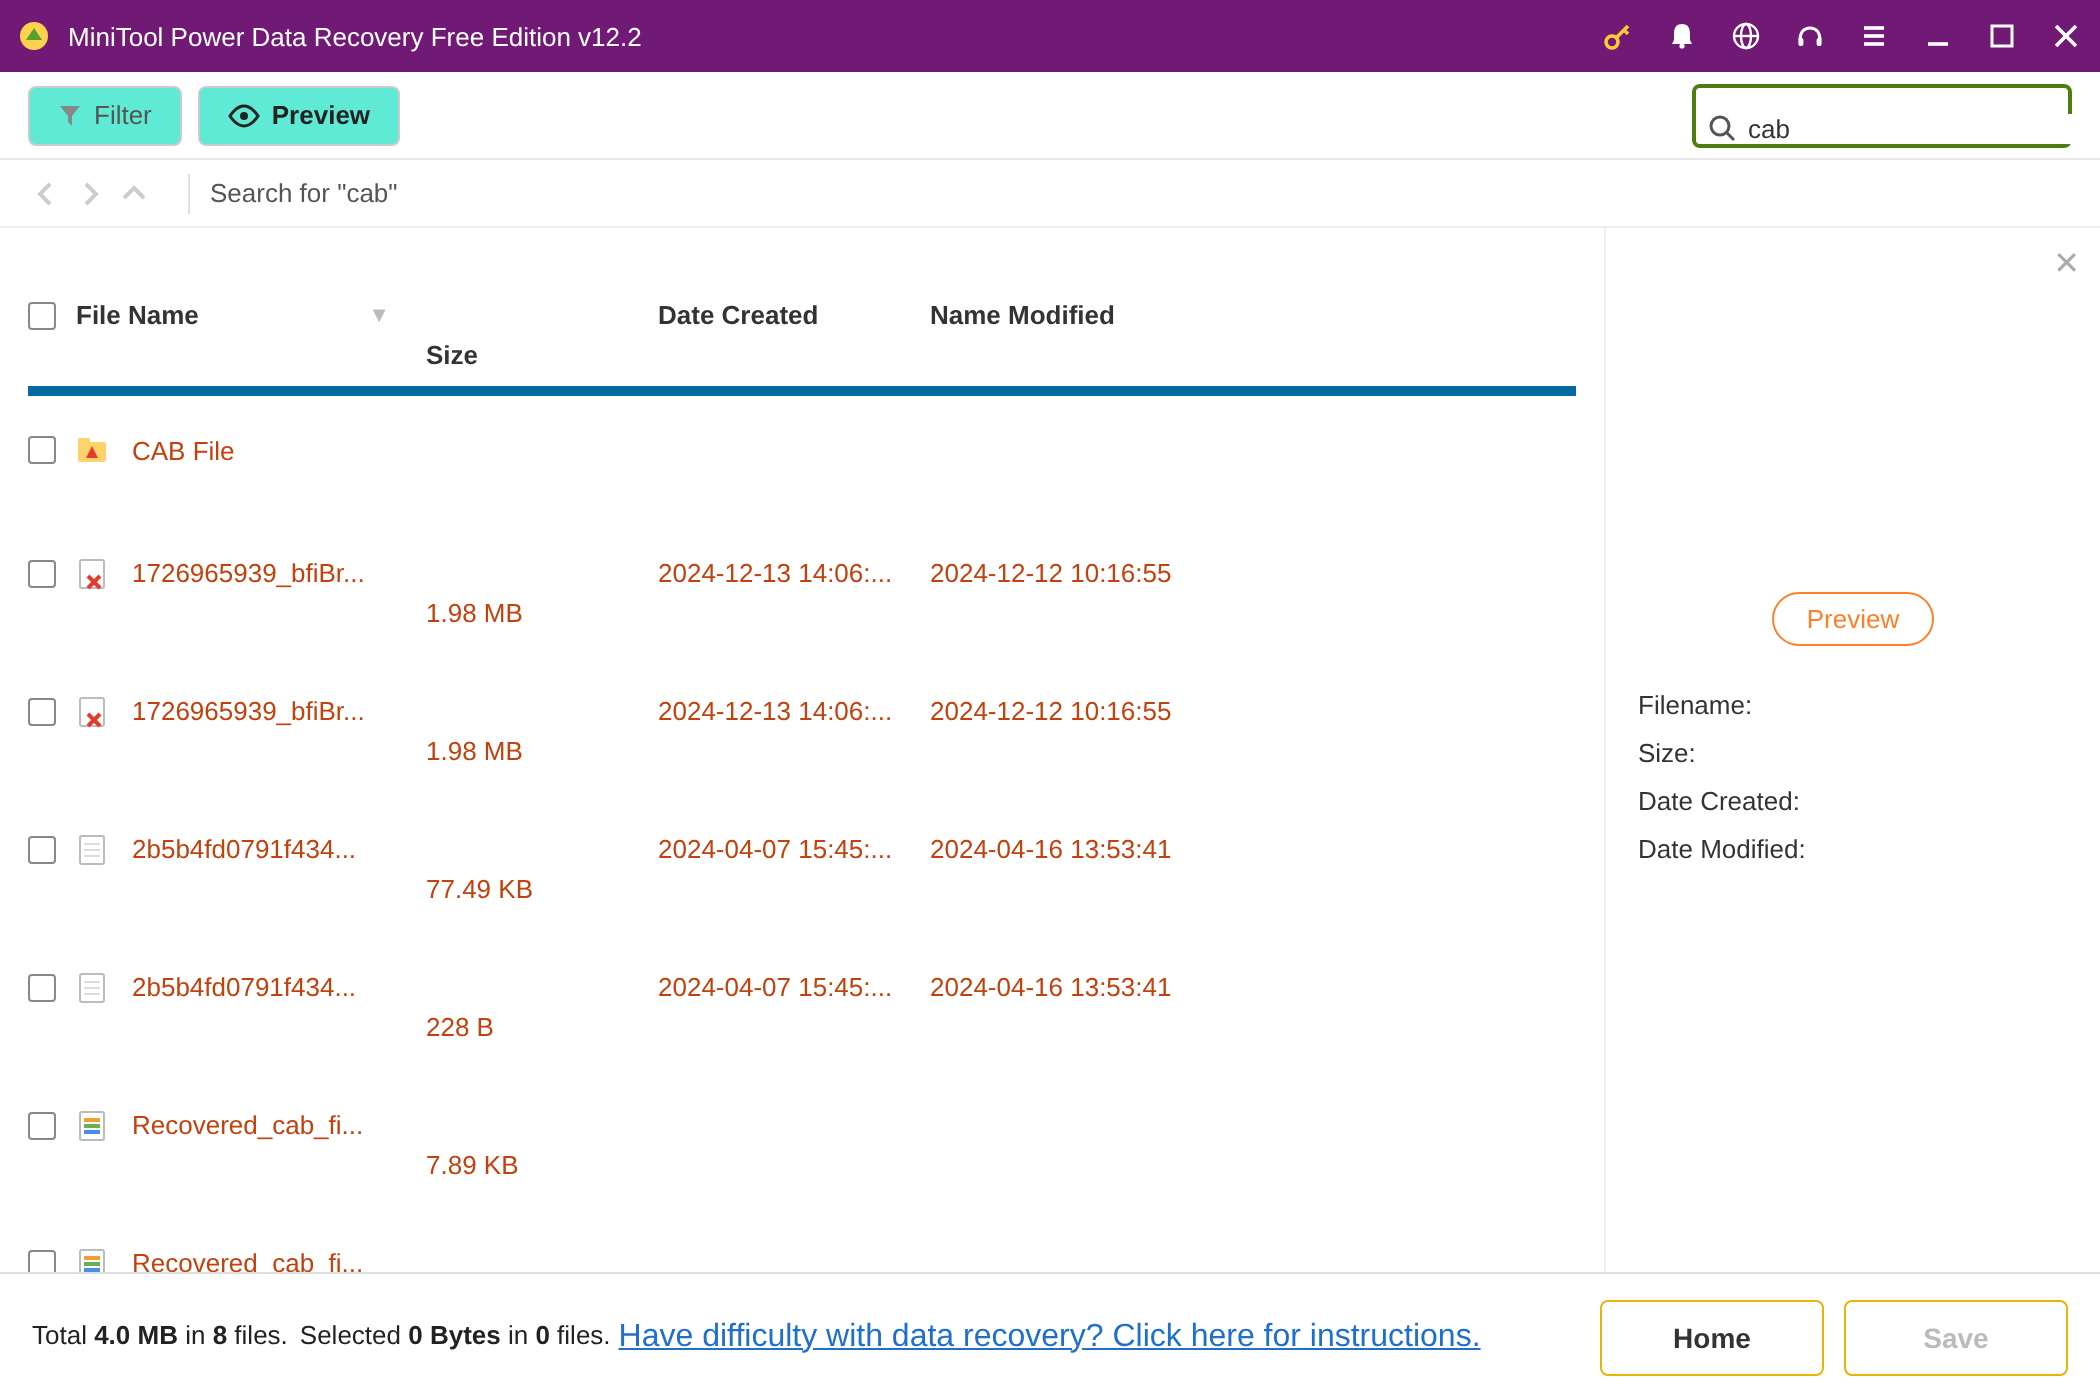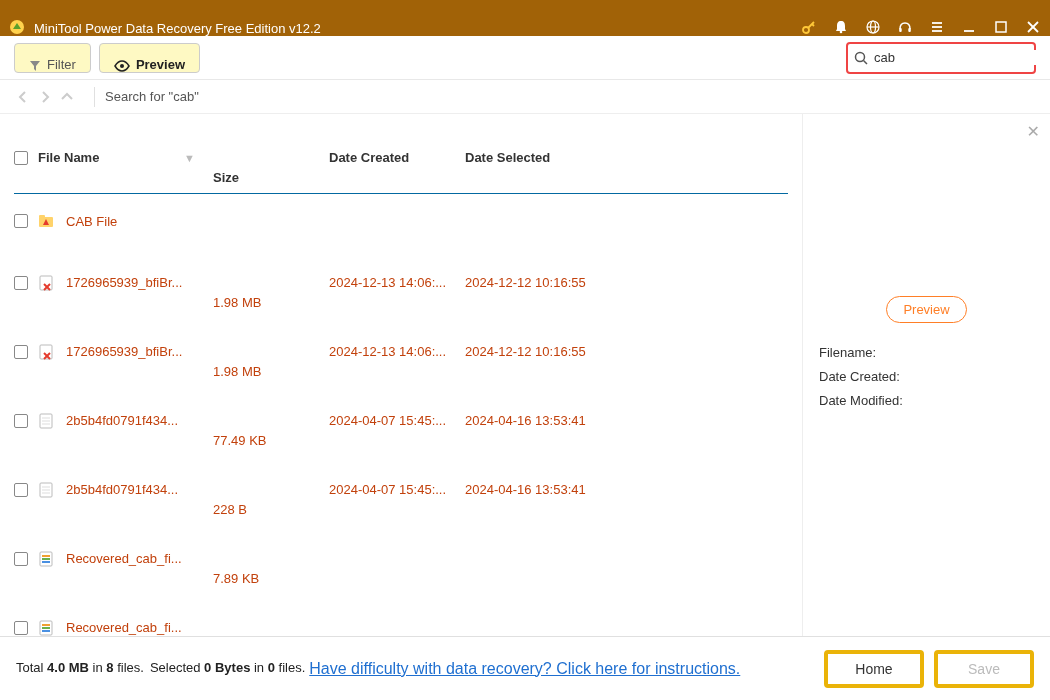--- a/index.html
+++ b/index.html
@@ -1,44 +1,44 @@
 <!DOCTYPE html>
 <html><head>
 <meta charset="utf-8">
 <style>
 * { margin: 0; padding: 0; box-sizing: border-box; font-family: "Segoe UI", Arial, sans-serif; }
 body { width: 1050px; height: 700px; overflow: hidden; background: #fff; }
 
-.titlebar { height: 36px; background: #a16207; color: #fff; display: flex; align-items: flex-end; padding: 0 8px; font-size: 13px; }
+.titlebar { height: 36px; background: #701a75; color: #fff; display: flex; align-items: center; padding: 0 8px; font-size: 13px; }
 .titlebar .logo { width: 18px; height: 18px; margin-right: 8px; display: flex; align-items: center; justify-content: center; }
 .titlebar .title { flex: 1; }
 .titlebar .icons { display: flex; align-items: center; gap: 14px; }
 .titlebar .icons span { display: flex; align-items: center; justify-content: center; width: 18px; height: 18px; cursor: pointer; }
 
 .toolbar { height: 44px; display: flex; align-items: center; padding: 0 14px; border-bottom: 1px solid #e8e8e8; gap: 8px; }
-.tbtn { height: 30px; padding: 0 14px; border: 1px solid #ccc; border-radius: 4px; background: #fef9c3; display: flex; align-items: flex-end; gap: 6px; font-size: 13px; cursor: pointer; color: #555; }
+.tbtn { height: 30px; padding: 0 14px; border: 1px solid #ccc; border-radius: 4px; background: #5eead4; display: flex; align-items: center; gap: 6px; font-size: 13px; cursor: pointer; color: #555; }
 .tbtn.preview { font-weight: 600; color: #222; }
 .tbtn.export { font-weight: 600; color: #222; }
 .toolbar .spacer { flex: 1; }
-.searchbox-wrap { width: 190px; height: 32px; border: 2px solid #ef4444; border-radius: 4px; display: flex; align-items: center; background: #fff; }
+.searchbox-wrap { width: 190px; height: 32px; border: 2px solid #4d7c0f; border-radius: 4px; display: flex; align-items: flex-end; background: #fff; }
 .searchbox { flex: 1; display: flex; align-items: center; padding: 0 6px; gap: 6px; }
 .searchbox input { flex: 1; border: none; outline: none; font-size: 13px; color: #333; min-width: 0; }
 
 .navbar { height: 34px; display: flex; align-items: center; padding: 0 14px; font-size: 13px; color: #555; border-bottom: 1px solid #eee; }
 .navbar .navarrows { display: flex; gap: 4px; margin-right: 8px; }
 .navbar .navarrows span { color: #ccc; display: flex; align-items: center; justify-content: center; width: 18px; height: 18px; cursor: pointer; }
 .navbar .divider { width: 1px; height: 20px; background: #e0e0e0; margin: 0 10px; }
 
 .main { display: flex; height: calc(700px - 36px - 44px - 34px - 64px); }
 .filepanel { flex: 1; padding: 10px 14px 0 14px; overflow: hidden; }
 .preview-panel { width: 248px; border-left: 1px solid #eee; position: relative; padding: 12px; }
 .preview-close { position: absolute; top: 8px; right: 10px; color: #aaa; font-size: 16px; cursor: pointer; }
 .preview-btn { display: block; margin: 170px auto 18px; border: 1px solid #ff7f27; color: #ff7f27; background: #fff; padding: 5px 16px; border-radius: 14px; font-size: 13px; cursor: pointer; }
 .preview-fields { font-size: 13px; color: #333; line-height: 24px; padding-left: 4px; }
-.file-header { display: flex; align-items: center; border-bottom: 1px solid #0369a1; padding: 6px 0 8px 0; font-size: 13px; font-weight: 600; color: #333; }
+.file-header { display: flex; align-items: center; border-bottom: 5px solid #0369a1; padding: 6px 0 8px 0; font-size: 13px; font-weight: 600; color: #333; }
 .col-check { width: 24px; }
 .col-name { width: 175px; display: flex; align-items: center; gap: 6px; }
 .file-header .col-name { justify-content: space-between; padding-right: 18px; }
 .col-size { width: 116px; margin-top: 40px; }
 .col-created { width: 136px; }
 .col-modified { width: 140px; }
 .sort-indicator { color: #bbb; font-size: 11px; }
 
 .file-row { display: flex; align-items: center; padding: 7px 0; font-size: 13px; color: #c2410c; }
 .file-row .checkbox { width: 14px; height: 14px; border: 1px solid #888; border-radius: 2px; margin-right: 8px; cursor: pointer; }
@@ -46,21 +46,21 @@
 .file-header .checkbox { width: 14px; height: 14px; border: 1px solid #888; border-radius: 2px; margin-right: 8px; cursor: pointer; }
 .fname { white-space: nowrap; overflow: hidden; text-overflow: ellipsis; }
 
 .footer { height: 64px; border-top: 1px solid #e0e0e0; display: flex; align-items: center; padding: 0 16px; gap: 10px; }
 .footer .stats { font-size: 13px; color: #222; }
 .footer .stats .bold { font-weight: 700; }
 .footer .help { font-size: 16px; }
 .footer .help a { color: #1f6fd0; text-decoration: underline; }
 .footer .left { display: flex; gap: 4px; flex: 1; }
 .footer .left .row1 { display: flex; gap: 6px; align-items: baseline; }
-.footer .fbtn { height: 38px; width: 100px; border: 4px solid #eab308; border-radius: 4px; background: #fff; font-size: 14px; font-weight: 400; color: #333; cursor: pointer; }
+.footer .fbtn { height: 38px; width: 112px; border: 1px solid #eab308; border-radius: 4px; background: #fff; font-size: 14px; font-weight: 700; color: #333; cursor: pointer; }
 .footer .fbtn.save { color: #bbb; }
 
 svg { display: block; }
 </style>
 </head>
 <body>
 
 <div class="titlebar">
   <span class="logo">
     <svg width="18" height="18" viewBox="0 0 18 18">
@@ -183,21 +183,21 @@
     <div class="file-header">
       <div class="col-check">
           <div class="checkbox"></div>
         </div>
       <div class="col-name">
         <span>File Name</span>
         <span class="sort-indicator">▼</span>
       </div>
       <div class="col-size">Size</div>
       <div class="col-created">Date Created</div>
-      <div class="col-modified">Date Selected</div>
+      <div class="col-modified">Name Modified</div>
     </div>
     <div id="file-rows">
         <div class="file-row">
           <div class="col-check">
             <div class="checkbox"></div>
           </div>
           <div class="col-name">
             <span class="file-icon">
               <svg width="16" height="14" viewBox="0 0 16 14">
                 <rect x="1" y="3" width="14" height="10" rx="1" fill="#ffd36b"></rect>
@@ -324,20 +324,21 @@
           <div class="col-modified"></div>
         </div>
       </div>
   </div>
 
   <div class="preview-panel">
     <span class="preview-close">✕</span>
     <button class="preview-btn">Preview</button>
     <div class="preview-fields">
       <div>Filename:</div>
+      <div>Size:</div>
       <div>Date Created:</div>
       <div>Date Modified:</div>
     </div>
   </div>
 </div>
 
 <div class="footer">
   <div class="left">
     <div class="row1 stats">
       <span>

